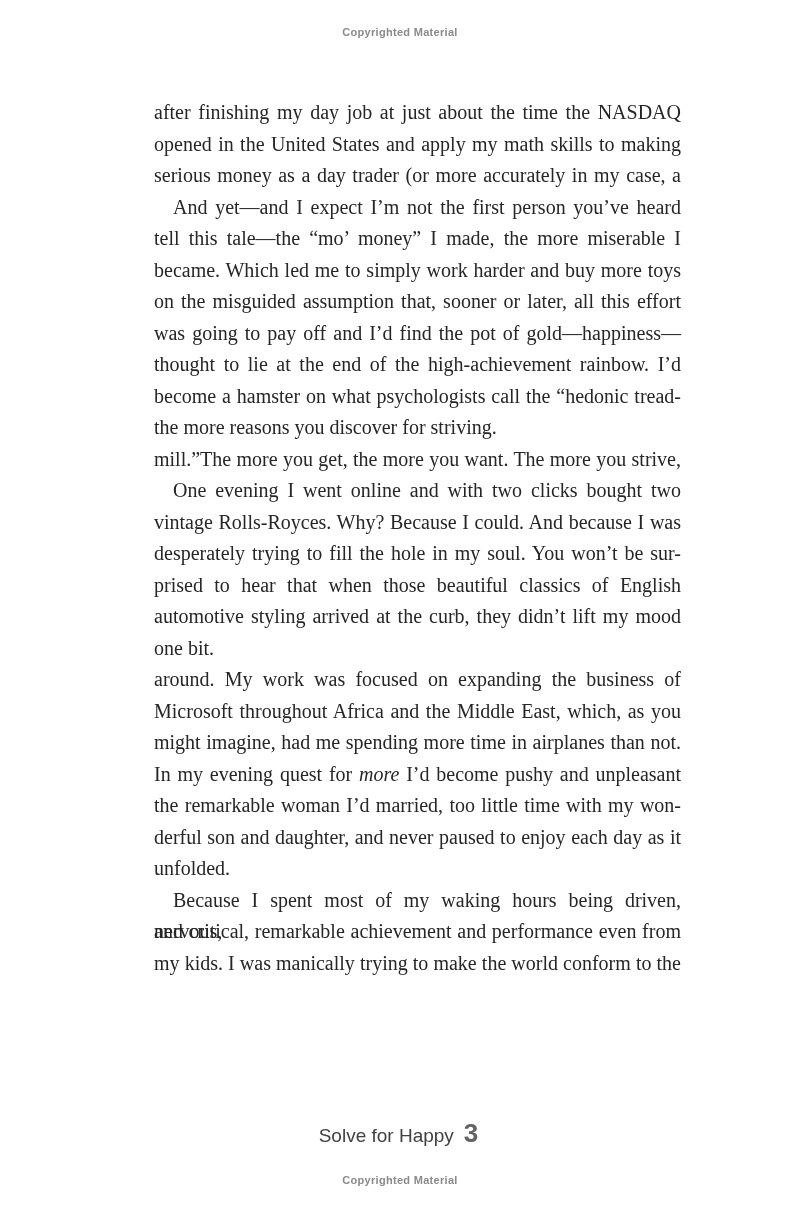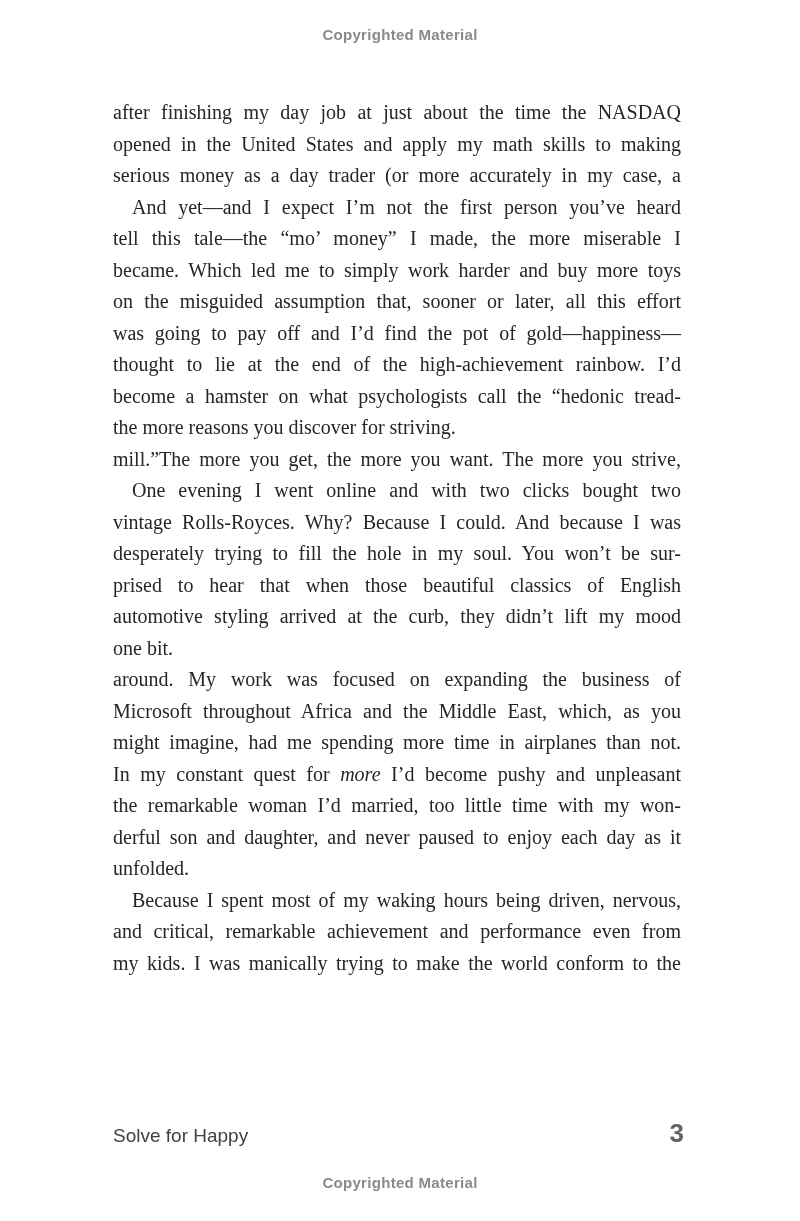--- a/index.html
+++ b/index.html
@@ -11,50 +11,51 @@
     font-family: "Liberation Serif", serif;
     overflow: hidden;
   }
   .copyright {
     position: absolute;
     left: 0;
     width: 100%;
     text-align: center;
     font-family: "Liberation Sans", sans-serif;
     font-weight: bold;
-    font-size: 15px;
+    font-size: 11px;
     letter-spacing: 0.3px;
     color: #8a8a8a;
   }
   .copyright.top { top: 26px; }
   .copyright.bottom { top: 1174px; }
   .page-body {
     position: absolute;
     left: 113px;
     top: 97px;
     width: 568px;
     font-size: 20px;
     line-height: 31.5px;
     color: #262626;
   }
   .line {
     text-align: justify;
     text-align-last: justify;
     height: 31.5px;
+    margin-left: 41px;
   }
   .line.indent { text-indent: 19px; }
   .line.last { text-align-last: left; }
   .italic { font-style: italic; }
   .page-footer {
     position: absolute;
     top: 1118px;
     left: 113px;
     width: 571px;
     display: flex;
-    justify-content: space-between;
+    justify-content: center;
     align-items: baseline;
     gap: 10px;
     font-family: "Liberation Sans", sans-serif;
   }
   .book-title { font-size: 19px; color: #414141; }
   .page-number { font-size: 26px; font-weight: bold; color: #636363; }
 </style>
 </head>
 <body>
 
@@ -76,21 +77,21 @@
       <div class="line"><span>mill.”The more you get, the more you want. The more you strive,</span></div>
       <div class="line indent"><span>One evening I went online and with two clicks bought two</span></div>
       <div class="line"><span>vintage Rolls-Royces. Why? Because I could. And because I was</span></div>
       <div class="line"><span>desperately trying to fill the hole in my soul. You won’t be sur-</span></div>
       <div class="line"><span>prised to hear that when those beautiful classics of English</span></div>
       <div class="line"><span>automotive styling arrived at the curb, they didn’t lift my mood</span></div>
       <div class="line last"><span>one bit.</span></div>
       <div class="line"><span>around. My work was focused on expanding the business of</span></div>
       <div class="line"><span>Microsoft throughout Africa and the Middle East, which, as you</span></div>
       <div class="line"><span>might imagine, had me spending more time in airplanes than not.</span></div>
-      <div class="line"><span>In my constant quest for </span><span class="italic">more</span><span> I’d become pushy and unpleasant</span></div>
+      <div class="line"><span>In my evening quest for </span><span class="italic">more</span><span> I’d become pushy and unpleasant</span></div>
       <div class="line"><span>the remarkable woman I’d married, too little time with my won-</span></div>
       <div class="line"><span>derful son and daughter, and never paused to enjoy each day as it</span></div>
       <div class="line last"><span>unfolded.</span></div>
       <div class="line indent"><span>Because I spent most of my waking hours being driven, nervous,</span></div>
       <div class="line"><span>and critical, remarkable achievement and performance even from</span></div>
       <div class="line"><span>my kids. I was manically trying to make the world conform to the</span></div>
     </div>
 
   <div class="page-footer">
     <span class="book-title">Solve for Happy</span>

